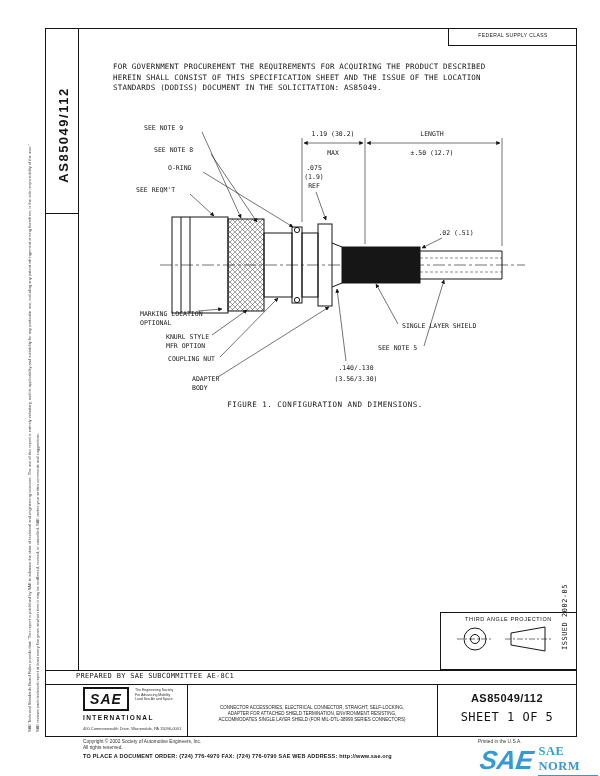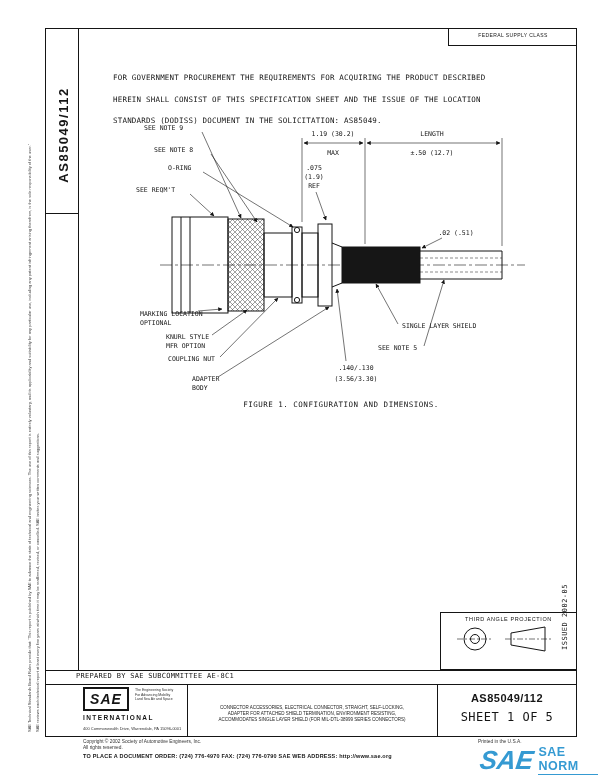--- a/index.html
+++ b/index.html
@@ -26,29 +26,29 @@
   }
   .issued-vert { left:561px; top:650px; width:94px; font-size:7px; letter-spacing:.5px; }
 
   .fsc-box {
     left:448px; top:29px; width:129px; height:17px;
     border-left:1px solid #151515; border-bottom:1px solid #151515;
     font-size:5px; letter-spacing:.4px; text-align:center; padding-top:3px;
   }
 
   .proc { left:113px; top:62px; width:436px; }
-  .proc div { font-size:7.5px; line-height:10.5px; letter-spacing:.2px; white-space:nowrap;margin-top:11px; }
+  .proc div { font-size:7.5px; line-height:10.5px; letter-spacing:.2px; white-space:nowrap; }
 
   .figure-svg { left:80px; top:112px; }
   svg text { font-family:"DejaVu Sans Mono", monospace; font-size:6.5px; fill:#151515; }
   .part  { stroke:#151515; stroke-width:1; fill:none; }
   .dim   { stroke:#151515; stroke-width:.6; fill:none; }
   .cline { stroke:#151515; stroke-width:.6; fill:none; }
 
-  .fig-caption { left:96px; top:400px; width:490px; text-align:center; font-size:7.5px; letter-spacing:.5px; }
+  .fig-caption { left:80px; top:400px; width:490px; text-align:center; font-size:7.5px; letter-spacing:.5px; }
 
   .proj-box { left:440px; top:612px; width:137px; height:58px; border:1px solid #151515; text-align:center; }
   .proj-title { font-size:5.5px; letter-spacing:.6px; padding-top:3px; }
 
   .prepared { left:76px; top:672px; font-size:7px; letter-spacing:.3px; }
 
   .tb { left:45px; top:684px; width:532px; height:53px; }
   .tb .cell-line1 { position:absolute; left:142px; top:0; height:53px; border-left:1px solid #151515; }
   .tb .cell-line2 { position:absolute; left:392px; top:0; height:53px; border-left:1px solid #151515; }
   .sae-logo-box {
@@ -64,21 +64,21 @@
   .tb-num { position:absolute; left:392px; top:8px; width:140px; text-align:center; font-weight:bold; font-size:11px; letter-spacing:.5px; }
   .tb-sheet { position:absolute; left:392px; top:26px; width:140px; text-align:center; font-size:12px; letter-spacing:.5px; }
 
   .ft-copy1 { left:83px; top:739px; font-size:4.8px; color:#333; }
   .ft-copy2 { left:83px; top:745px; font-size:4.8px; color:#333; }
   .ft-printed { left:478px; top:739px; font-size:4.8px; color:#333; }
   .ft-order { left:83px; top:753px; font-size:5.5px; font-weight:bold; letter-spacing:.2px; }
 
   .wm { left:480px; top:743px; width:118px; height:33px; display:flex; align-items:center; gap:5px; opacity:.92; }
   .wm-sae { color:#2492cf; font-style:italic; font-weight:bold; font-size:26px; transform:skewX(-8deg); line-height:26px; }
-  .wm-right { display:flex; flex-direction:column; }
+  .wm-right { display:flex; flex-direction:column;font-family:Liberation Serif, serif; }
   .wm-name { color:#2492cf; font-weight:bold; font-size:12.5px; letter-spacing:.5px; border-bottom:1px solid #2492cf; padding-bottom:1px; }
 </style>
 </head>
 <body>
 
 <div class="page">
 
   <div class="abs rot side-note n1">SAE Technical Standards Board Rules provide that: "This report is published by SAE to advance the state of technical and engineering sciences. The use of this report is entirely voluntary, and its applicability and suitability for any particular use, including any patent infringement arising therefrom, is the sole responsibility of the user."</div>
   <div class="abs rot side-note n2">SAE reviews each technical report at least every five years at which time it may be reaffirmed, revised, or cancelled. SAE invites your written comments and suggestions.</div>
 

